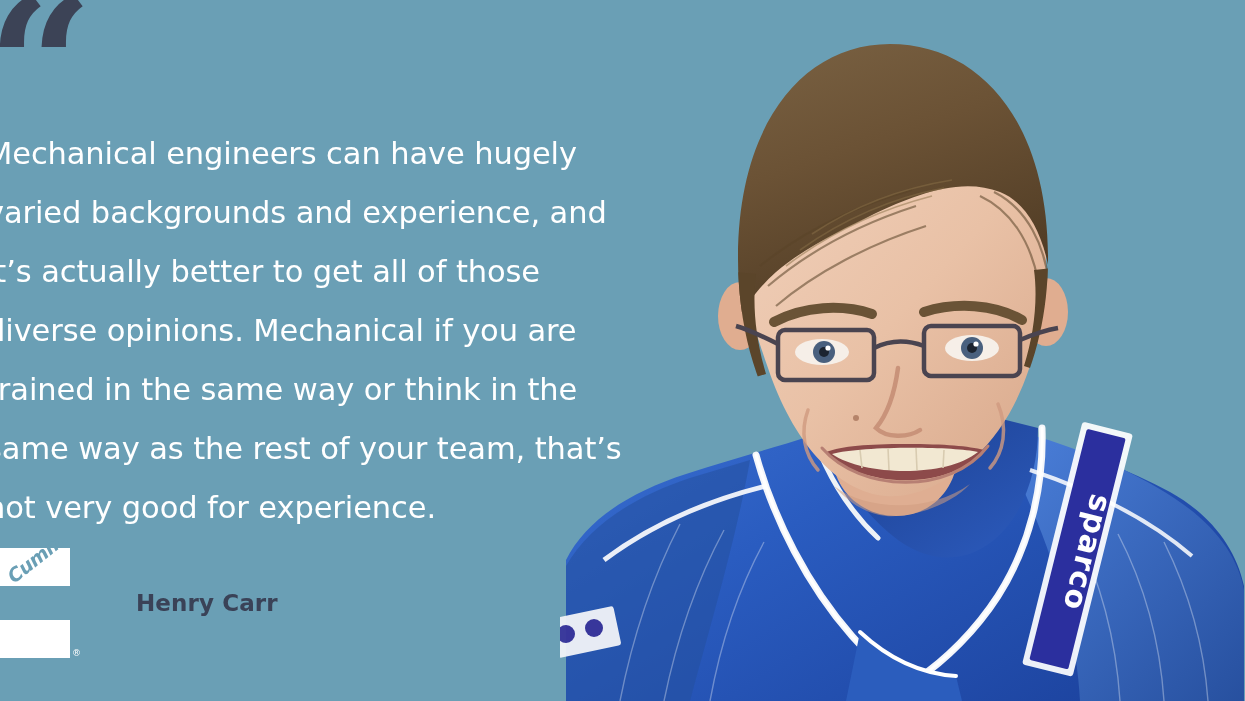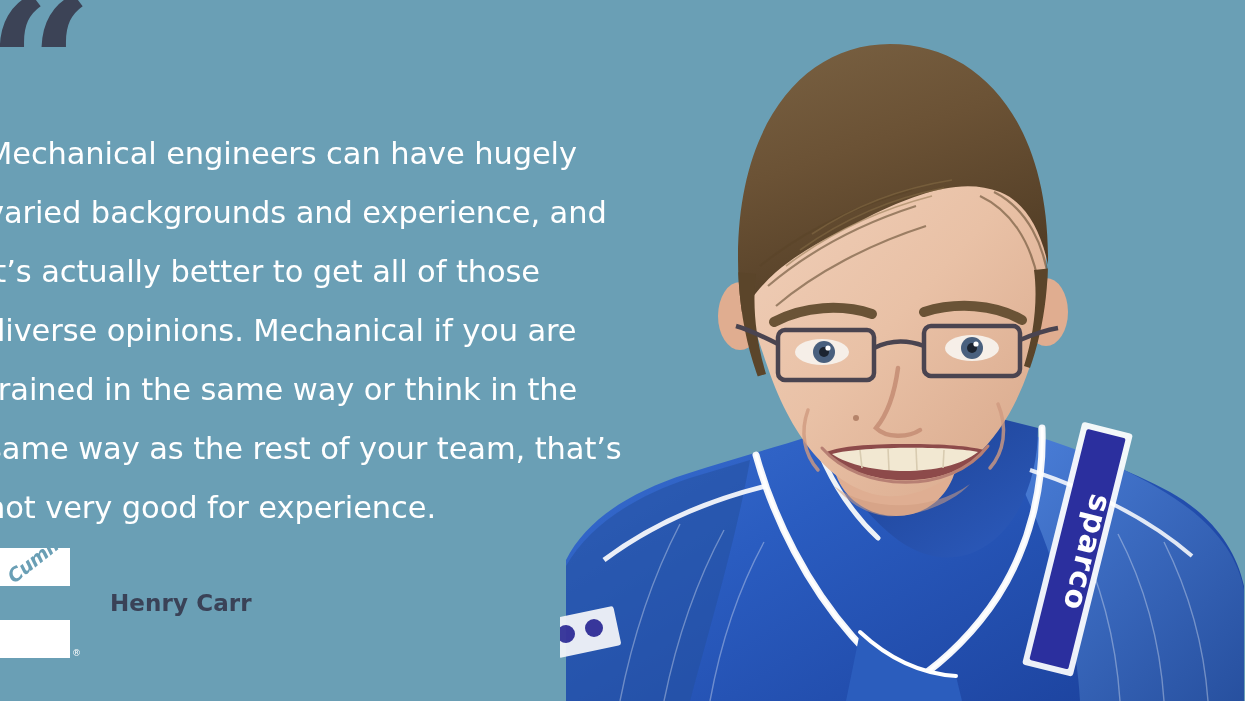--- a/index.html
+++ b/index.html
@@ -82,21 +82,21 @@
     overflow: hidden;
   }
   .logo-svg {
     position: absolute;
     left: 0;
     top: 0;
     display: block;
   }
 
   .attribution-text {
-    margin-left: 22px;
+    margin-left: 48px;
     color: #3a4257;
     font-family: "DejaVu Sans", sans-serif;
   }
   .attr-name {
     display: block;
     font-size: 23px;
     font-weight: 700;
     line-height: 32px;
     letter-spacing: 0.1px;
   }

